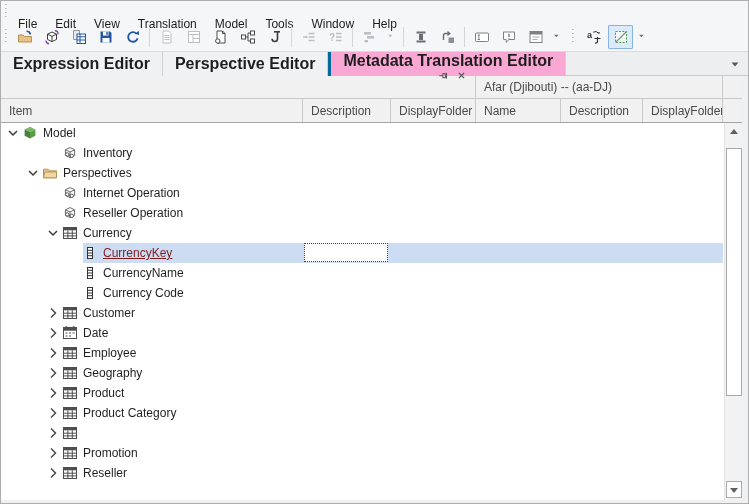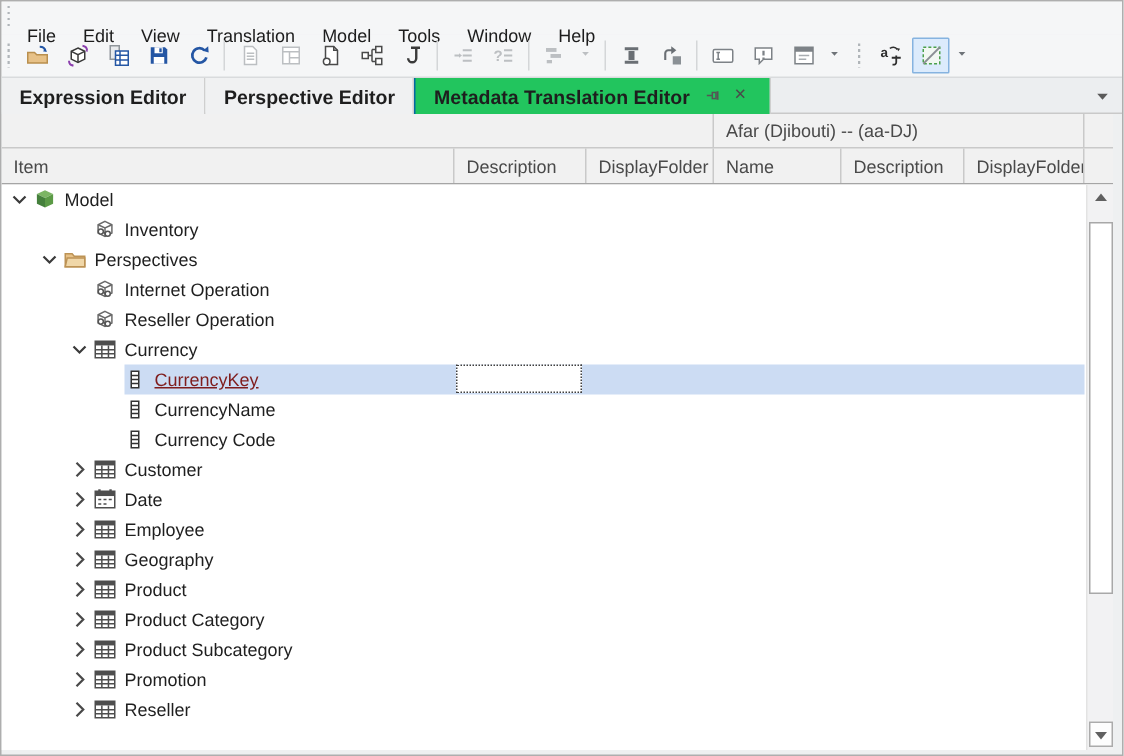--- a/index.html
+++ b/index.html
@@ -30,23 +30,23 @@
   }
   .tb-btn { width:25px; height:24px; display:flex; align-items:center; justify-content:center;
     border:1px solid transparent; border-radius:1px; margin:0 1px; }
   .tb-btn.narrow { width:15px; }
   .tb-btn.toggled { background:#dcebfc; border-color:#86b3e0; }
   .tb-sep { width:1px; height:20px; background:#d4d6d8; margin:0 3px; }
   
   .tabstrip { height:24px; background:#eceef0; display:flex; position:relative;
     border-bottom:1px solid #c9c9c9; }
   .tab { height:24px; display:flex; align-items:center; padding:0 12px;
-    font-size:13px; font-weight:bold; color:#1e1e1e;
+    font-size:16px; font-weight:bold; color:#1e1e1e;
     background:#f0f1f2; border-right:1px solid #cfcfcf; }
-  .tab.active { background:#22c55e; border-left:1px solid #0369a1; }
+  .tab.active { background:#f9a8d4; border-left:3px solid #0369a1;flex-direction:column; }
   .tab .tab-icons { display:flex; align-items:center; margin-left:10px; gap:6px; }
   .tab-overflow { position:absolute; right:6px; top:5px; width:14px; height:14px;
     display:flex; align-items:center; justify-content:center; }
   
   .grid-header { width:741px; background:#f1f1f1; border-bottom:1px solid #a5a5a5; }
   .gh-row { display:flex; height:23px; }
   .gh-row.top { border-bottom:1px solid #c9c9c9; }
   .gh-cell { height:100%; border-right:1px solid #c9c9c9; font-size:12px; color:#4a4a4a;
     display:flex; align-items:center; padding-left:8px; overflow:hidden; white-space:nowrap; }
   .gh-spacer { width:475px; }
@@ -584,21 +584,20 @@
               <path d="M6 3.5 L10.5 8 L6 12.5" fill="none" stroke="#4a4a4a" stroke-width="1.5"></path>
             </svg>
           </div>
           <div class="node-icon">
             <svg width="16" height="16" viewBox="0 0 16 16">
               <rect x="1.5" y="2.5" width="13" height="11" fill="#fff" stroke="#4e4e4e"></rect>
               <rect x="1.5" y="2.5" width="13" height="2.8" fill="#4e4e4e"></rect>
               <path d="M1.5 8.2 h13 M1.5 10.9 h13 M5.9 5.3 v8.2 M10.3 5.3 v8.2" stroke="#4e4e4e" fill="none"></path>
             </svg>
           </div>
-          <span class="lbl">Product Subcategory</span>
         </div>
         <div class="tree-row">
           <div style="width: 44px;"></div>
           <div class="chev">
             <svg width="16" height="16" viewBox="0 0 16 16">
               <path d="M6 3.5 L10.5 8 L6 12.5" fill="none" stroke="#4a4a4a" stroke-width="1.5"></path>
             </svg>
           </div>
           <div class="node-icon">
             <svg width="16" height="16" viewBox="0 0 16 16">

